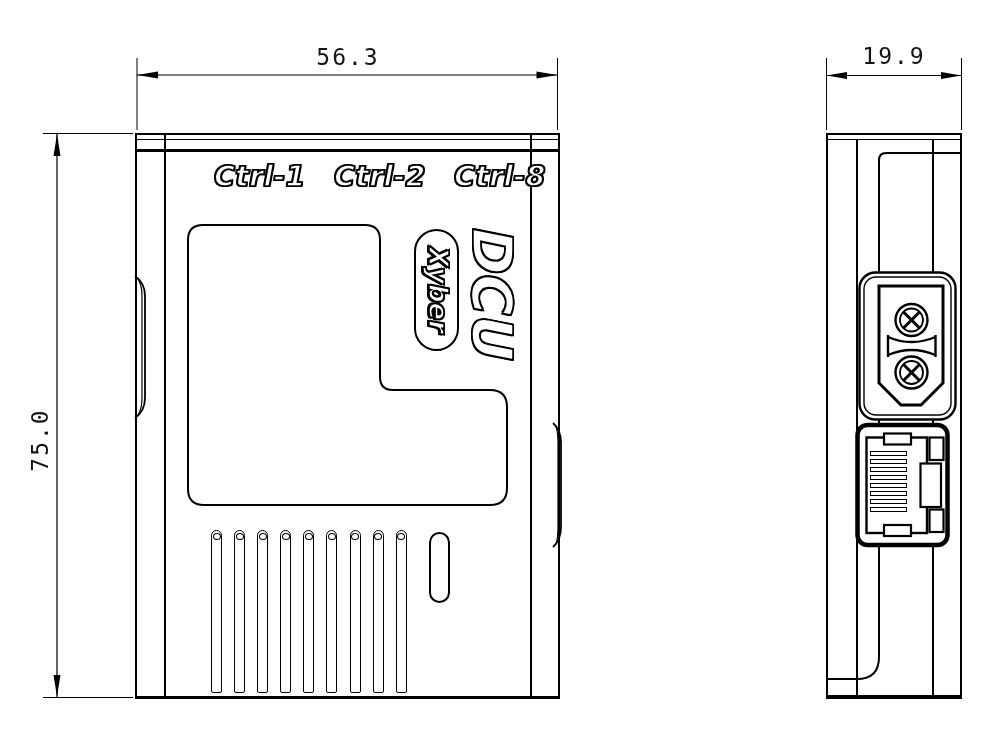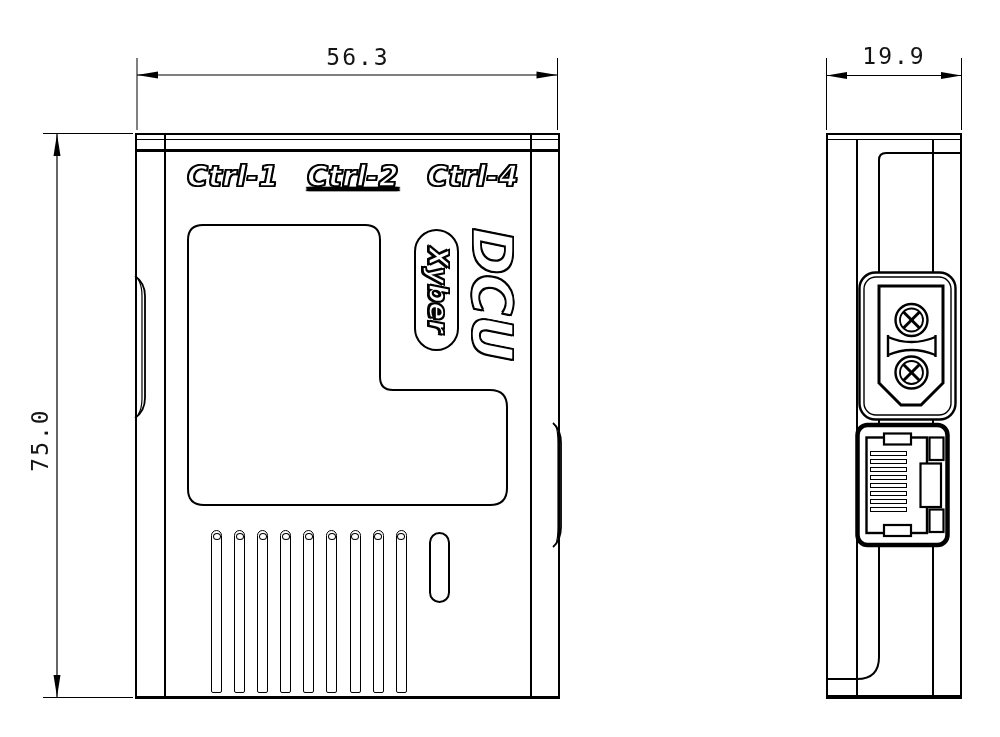--- a/index.html
+++ b/index.html
@@ -9,21 +9,21 @@
   .hline{position:absolute;background:#000;}
   .vline{position:absolute;background:#000;}
   
   .body-box{position:absolute;border:2px solid #000;border-bottom-width:3px;background:#fff;box-sizing:border-box;}
   
   .outline-text{color:#fff;font-style:italic;font-weight:800;
     font-family:"DejaVu Sans",sans-serif;
     -webkit-text-stroke:1.5px #000;
     text-shadow:-1.2px -1.2px 0 #000,1.2px -1.2px 0 #000,-1.2px 1.2px 0 #000,1.2px 1.2px 0 #000;
     white-space:nowrap;}
-  .ctrl-label{position:absolute;top:160px;width:100px;text-align:center;font-size:28px;letter-spacing:.5px;z-index:3;}
+  .ctrl-label{position:absolute;top:160px;width:100px;text-align:center;font-size:28px;letter-spacing:.5px;z-index:3;margin-left:27px;}
   .dcu-text{position:absolute;left:426px;top:260px;width:130px;height:66px;line-height:64px;
     text-align:center;font-size:56px;transform:rotate(90deg);z-index:3;}
   .xyber-pill{position:absolute;left:414px;top:229px;width:45px;height:122px;box-sizing:border-box;
     border:2.2px solid #000;border-radius:23px;background:#fff;z-index:2;}
   .xyber-text{position:absolute;left:381px;top:272px;width:111px;height:36px;line-height:34px;
     text-align:center;font-size:26px;transform:rotate(90deg);z-index:3;}
   
   .dim-text{position:absolute;font-family:"DejaVu Sans Mono",monospace;font-size:23px;
     color:#141414;letter-spacing:2px;text-align:center;white-space:nowrap;z-index:3;}
   .dim-height{left:0px;top:427px;width:80px;height:26px;transform:rotate(-90deg);}
@@ -46,22 +46,22 @@
 <div class="canvas">
 
   <div>
     <div class="body-box" style="left:135px;top:133px;width:425px;height:566px;"></div>
     <div class="hline" style="left:136px;top:139px;width:423px;height:1px;"></div>
     <div class="hline" style="left:136px;top:149px;width:423px;height:2.5px;"></div>
     <div class="vline" style="left:164px;top:134px;width:1.5px;height:563px;"></div>
     <div class="vline" style="left:530px;top:134px;width:1.5px;height:563px;"></div>
 
     <div class="ctrl-label outline-text" style="left:183px;">Ctrl-1</div>
-    <div class="ctrl-label outline-text" style="left:303px;text-decoration:underline;">Ctrl-2</div>
-    <div class="ctrl-label outline-text" style="left:423px;">Ctrl-4</div>
+    <div class="ctrl-label outline-text" style="left:303px;">Ctrl-2</div>
+    <div class="ctrl-label outline-text" style="left:423px;">Ctrl-8</div>
 
     <div class="xyber-pill"></div>
     <div class="xyber-text outline-text">Xyber</div>
     <div class="dcu-text outline-text">DCU</div>
 
     <div class="vents">
         <div class="vent"></div>
         <div class="vent"></div>
         <div class="vent"></div>
         <div class="vent"></div>
@@ -158,17 +158,17 @@
     </g>
     <g stroke="#000">
       <line x1="826.5" y1="58" x2="826.5" y2="130" stroke-width="1"></line>
       <line x1="961.5" y1="58" x2="961.5" y2="130" stroke-width="1"></line>
       <line x1="826.5" y1="75.5" x2="961.5" y2="75.5" stroke-width="1.2"></line>
       <polygon points="826.5,75.5 847,72 847,79" fill="#000" stroke="none"></polygon>
       <polygon points="961.5,75.5 941,72 941,79" fill="#000" stroke="none"></polygon>
     </g>
   </svg>
 
-  <div class="dim-text" style="left:308px;top:44px;width:100px;text-align:center;">56.3</div>
+  <div class="dim-text" style="left:298px;top:44px;width:100px;text-align:center;">56.3</div>
   <div class="dim-text dim-height">75.0</div>
   <div class="dim-text" style="left:844px;top:43px;width:100px;">19.9</div>
 
 </div>
 
 </body></html>

